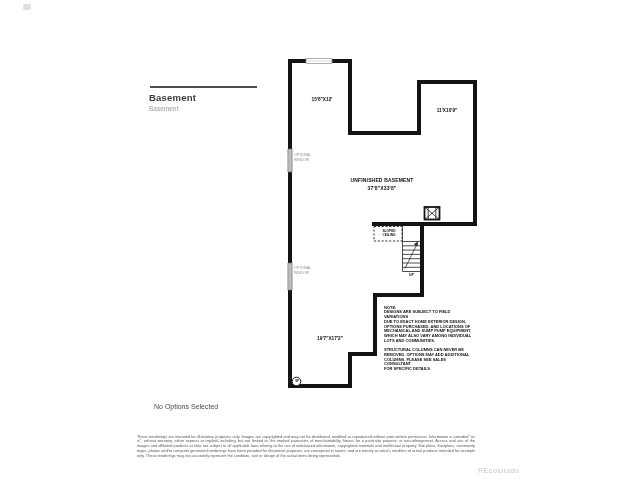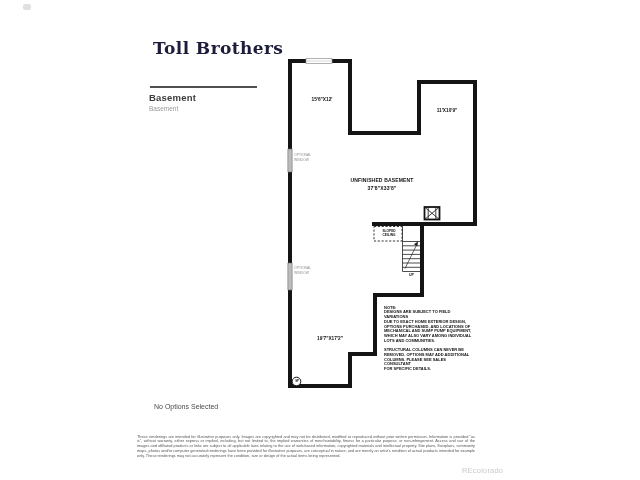--- a/index.html
+++ b/index.html
@@ -9,31 +9,30 @@
   
   .t{position:absolute;transform-origin:0 0;transform:scale(0.5);white-space:pre-line;
      font-family:"Liberation Sans", sans-serif;}
   .center{text-align:center;}
   .bold{font-weight:bold;}
   #logo{font-family:"DejaVu Serif", serif;font-weight:600;font-size:17px;color:#1d1d3b;letter-spacing:.4px;}
   #rule{left:150px;top:86px;width:107px;height:2px;background:#4f4f4f;}
   #plan-name{left:149px;top:92px;font-size:9.5px;font-weight:bold;color:#3c3c3c;letter-spacing:.2px;}
   #plan-level{left:149px;top:105px;font-size:6.5px;color:#9a9a9a;}
   #no-options{left:154px;top:403px;font-size:7px;color:#4a4a4a;}
-  #watermark{left:462px;top:466px;font-size:7.5px;color:#c9c9c9;letter-spacing:.2px;}
+  #watermark{left:478px;top:466px;font-size:7.5px;color:#c9c9c9;letter-spacing:.2px;}
   #corner-mark{left:23px;top:4px;width:8px;height:6px;background:#d6d6d6;border-radius:2px;opacity:.75;}
 </style>
 </head>
 <body>
 
 <div id="page">
 
   <div id="corner-mark" class="abs"></div>
 
-  <div id="logo" class="abs" style="left:153px;top:38px;">Toll Brothers</div>
   <div id="rule" class="abs"></div>
   <div id="plan-name" class="abs">Basement</div>
   <div id="plan-level" class="abs">Basement</div>
 
   <svg class="abs" style="left:0;top:0;" width="640" height="480" viewBox="0 0 640 480">
 
     <path d="M290,61 H350 V133 H419 V82 H475 V224 H422 V295 H375 V354 H350 V386 H290 Z" fill="#ffffff" stroke="#141414" stroke-width="4" stroke-linejoin="miter"></path>
 
     <line x1="372" y1="224" x2="423" y2="224" stroke="#141414" stroke-width="4"></line>
 

